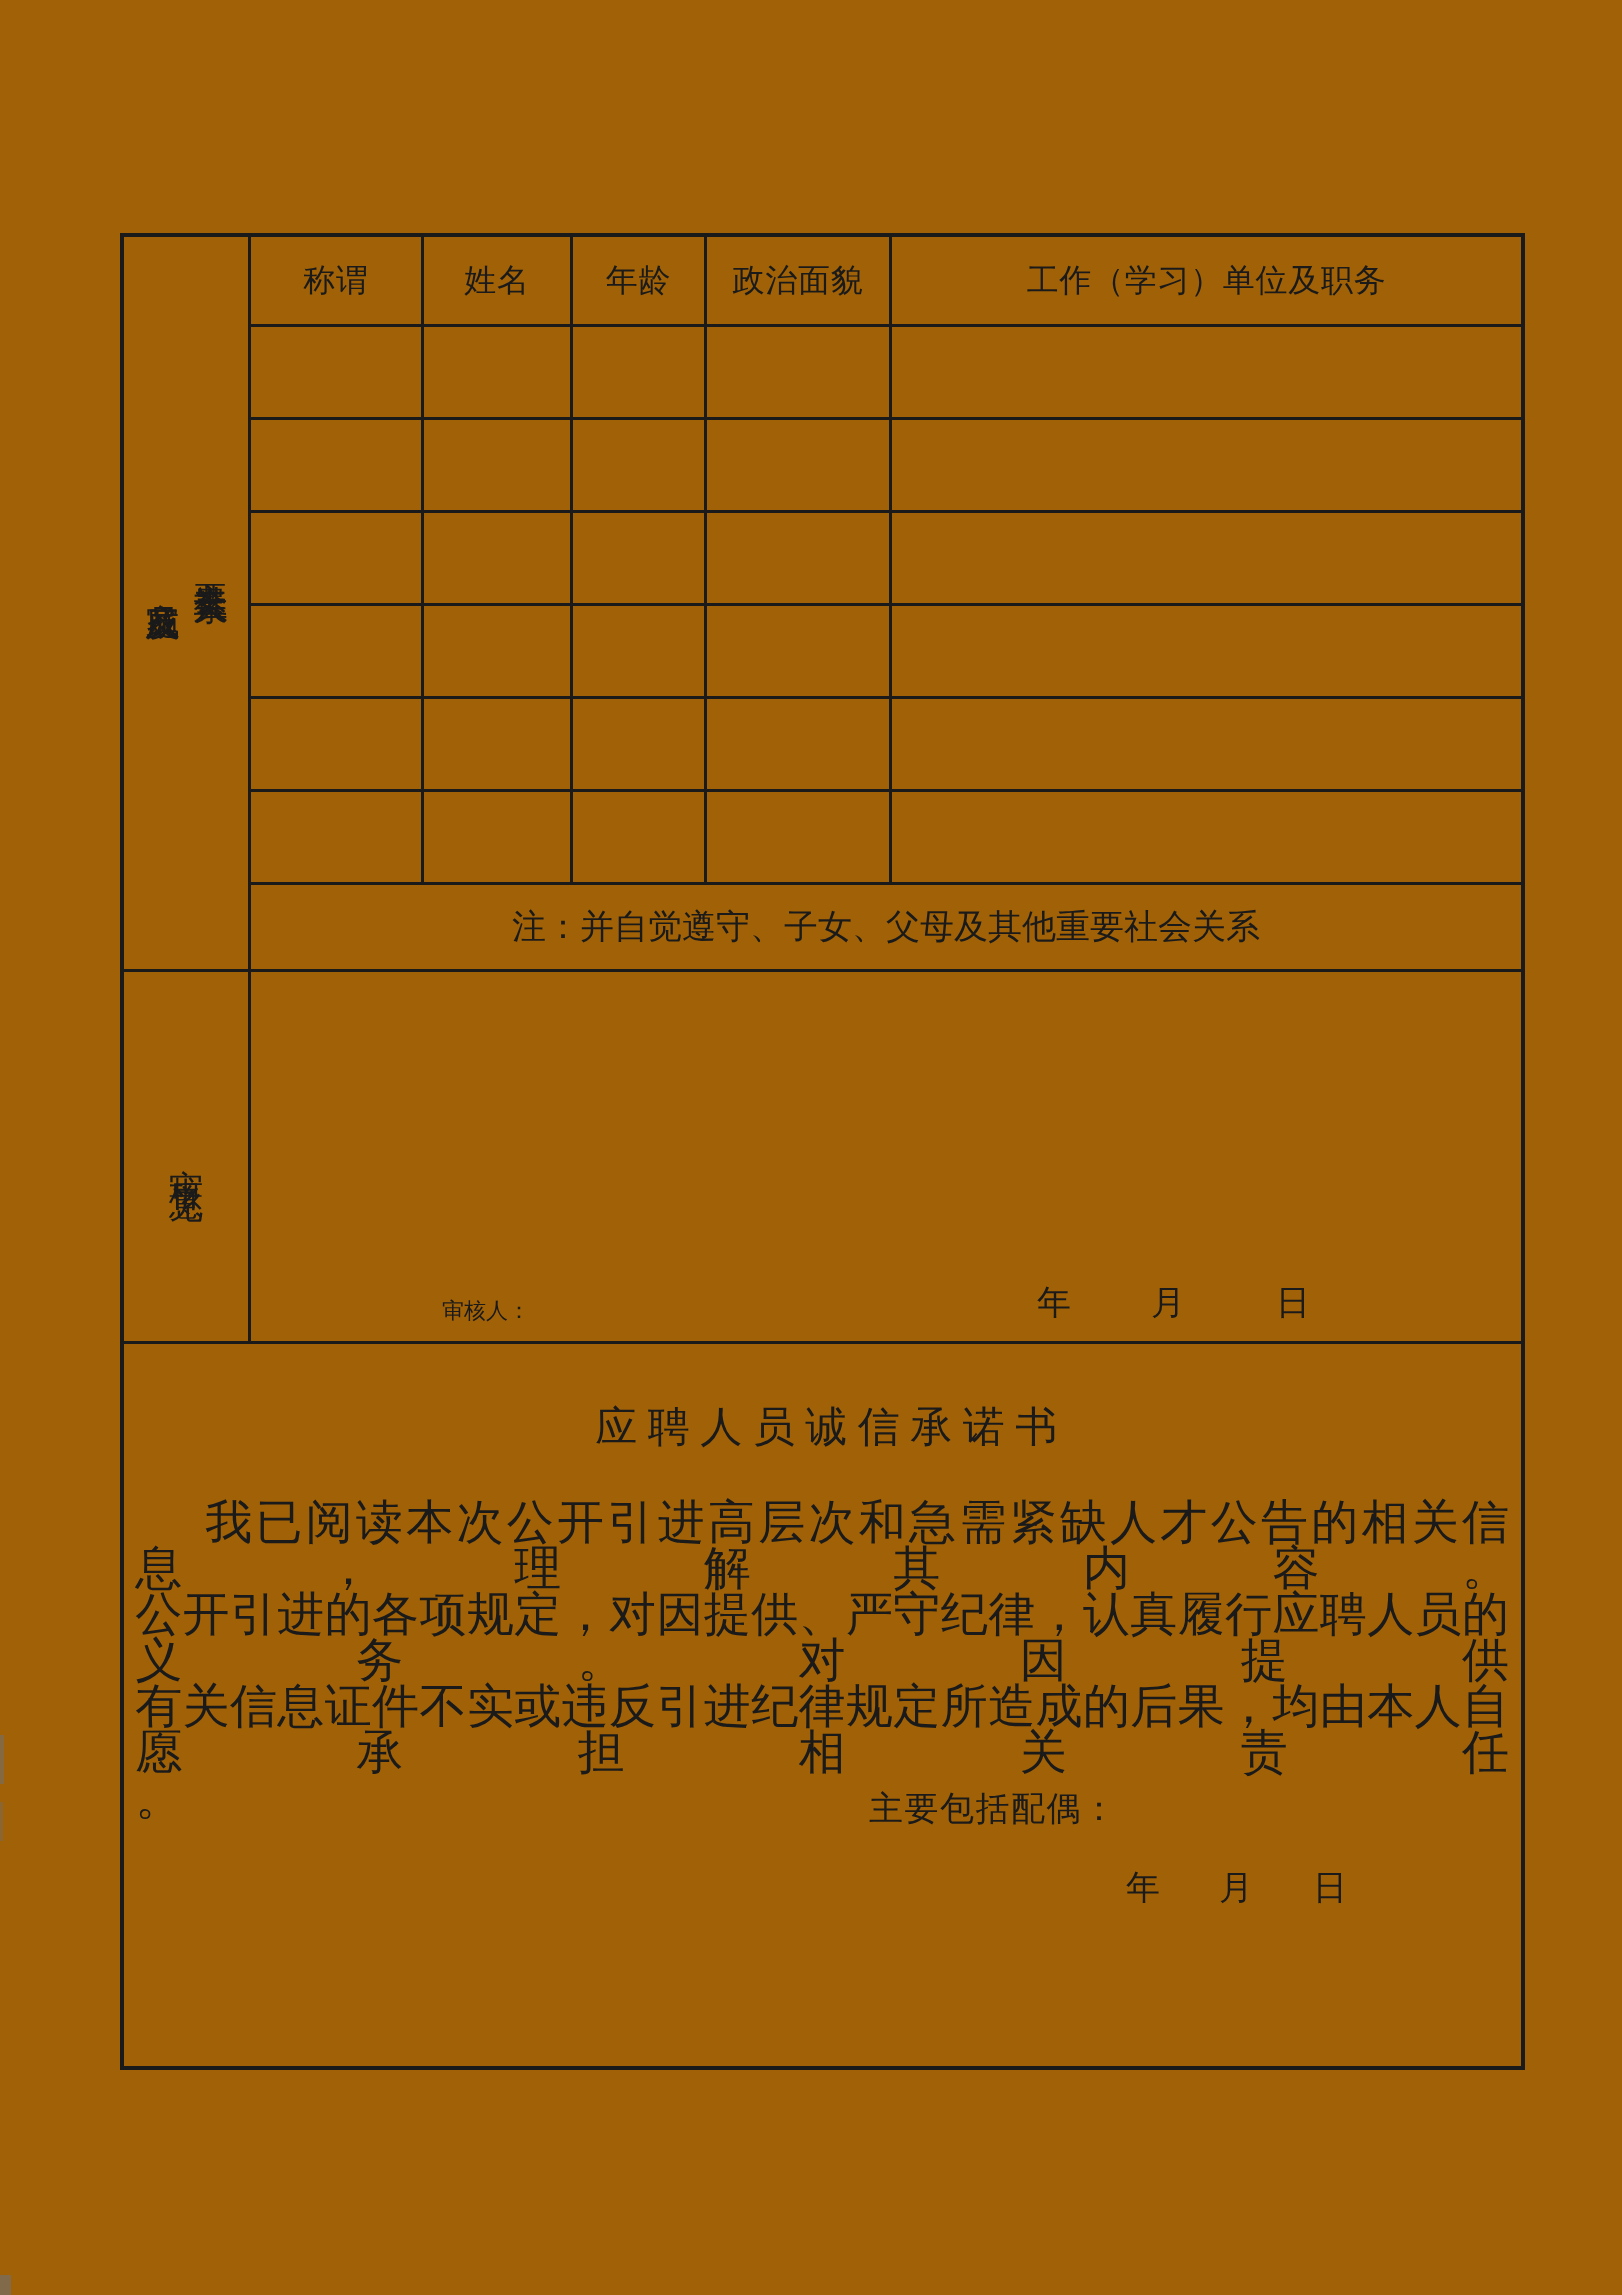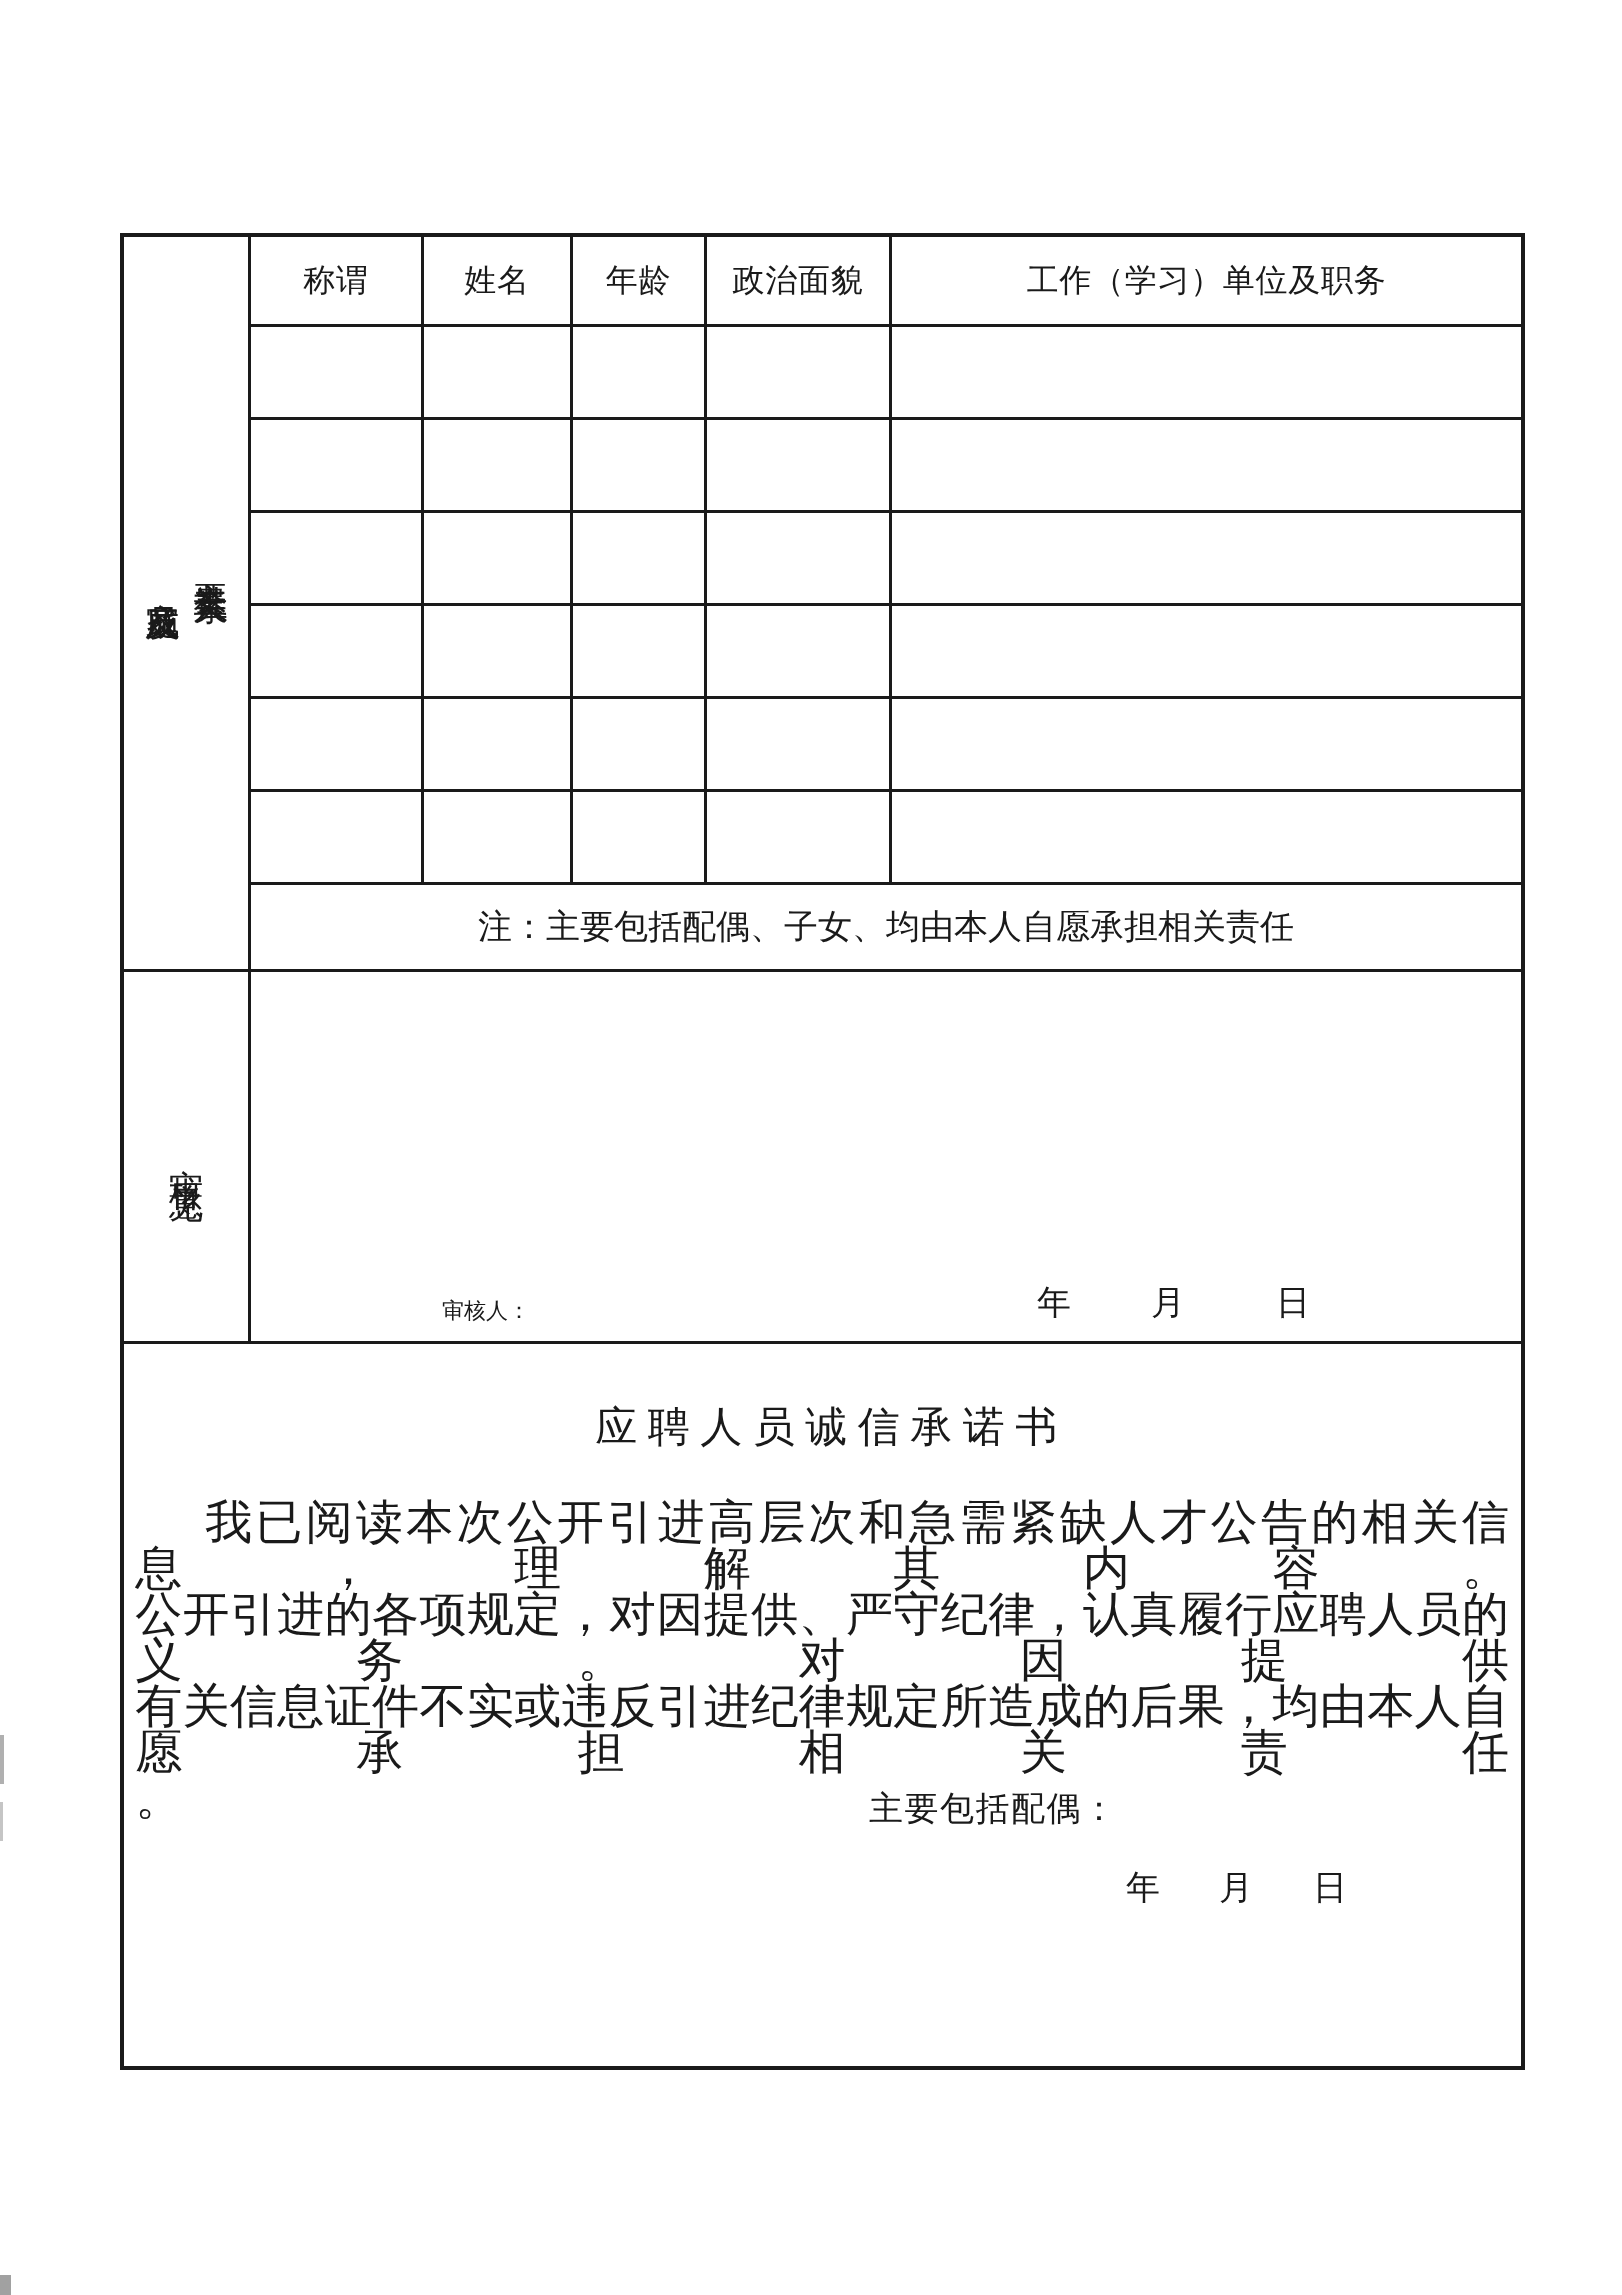--- a/index.html
+++ b/index.html
@@ -1,21 +1,21 @@
 <!DOCTYPE html>
 <html style="font-size:12px"><head>
 <meta charset="utf-8">
 <style>
   * { margin: 0; padding: 0; box-sizing: border-box; }
   html, body { background: #e8e8e8; }
   .page {
     position: relative;
     width: 1623px;
     height: 2295px;
-    background: #ffffff;
+    background: #a16207;
     font-family: "Liberation Serif", "DejaVu Serif", serif;
     color: #1a1a1a;
     overflow: hidden;
   }
   .form-table {
     position: absolute;
     left: 120px;
     top: 233px;
     width: 1405px;
     height: 1837px;
@@ -188,21 +188,21 @@
       <div class="cell"></div>
       <div class="cell"></div>
       <div class="cell last-col"></div>
 
       <div class="cell"></div>
       <div class="cell"></div>
       <div class="cell"></div>
       <div class="cell"></div>
       <div class="cell last-col"></div>
 
-      <div class="note-cell">注：主要包括配偶、子女、均由本人自愿承担相关责任</div>
+      <div class="note-cell">注：并自觉遵守、子女、父母及其他重要社会关系</div>
     </div>
 
     <div class="sec-review">
       <div class="review-label-cell">
         <div class="vtext">审核意见</div>
       </div>
       <div class="review-content">
         <span class="reviewer-label">审核人：</span>
         <span class="rdate rd-y">年</span>
         <span class="rdate rd-m">月</span>

